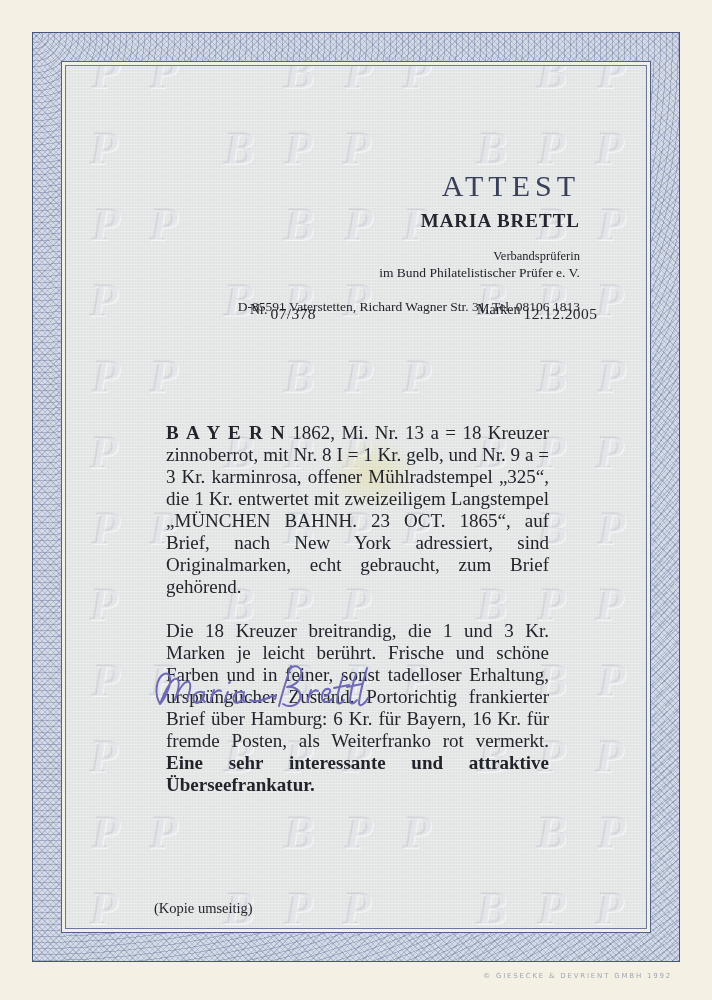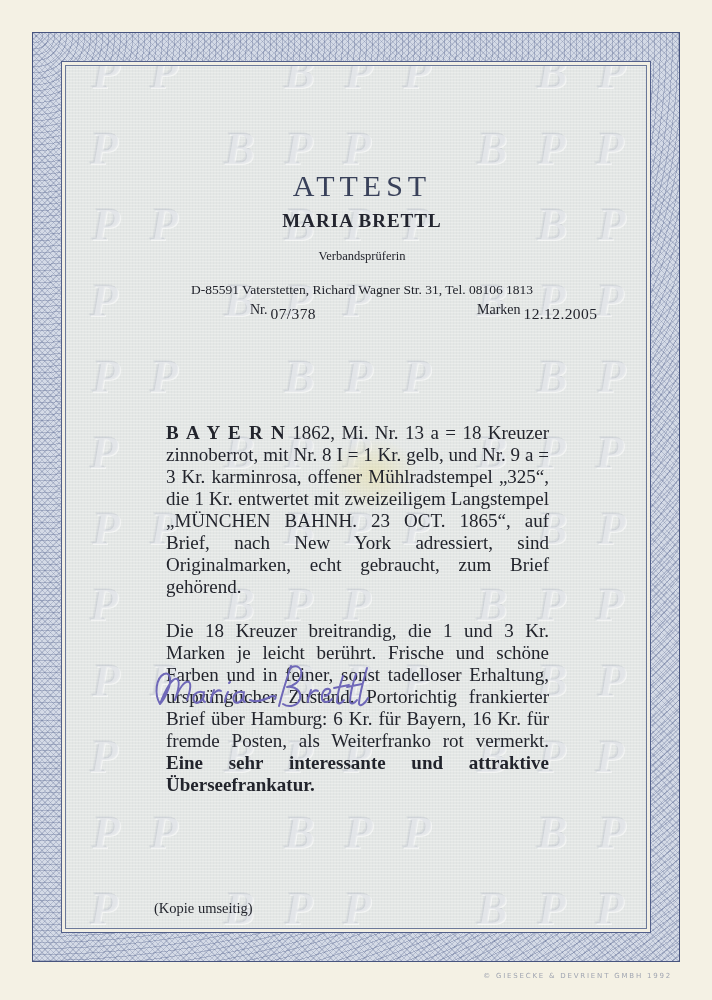--- a/index.html
+++ b/index.html
@@ -41,21 +41,21 @@
   }
   .stain{
     position:absolute; left:262px; top:372px; width:90px; height:72px;
     background:radial-gradient(closest-side, rgba(228,213,120,.34), rgba(228,213,120,0));
   }
   
   .content{
     position:absolute; inset:66px 66px 72px 66px;
     color:#22242c;
   }
-  .header{position:absolute; top:37px; left:12px; right:0; text-align:center;}
+  .header{position:absolute; top:37px; left:12px; right:0; text-align:right;}
   .title{font-size:30px; letter-spacing:5px; color:#39415a;}
   .name{margin-top:7px; font-size:19px; font-weight:bold; letter-spacing:1px; color:#23252f;}
   .role{margin-top:17px; font-size:12.5px;}
   .org{margin-top:1px; font-size:13.5px;}
   .addr{margin-top:18px; font-size:13.5px;}
   .meta{position:absolute; top:170px; left:0; right:0; height:22px;}
   .meta-nr{position:absolute; left:118px;}
   .meta-datum{position:absolute; left:345px;}
   .meta-label{font-size:14px; vertical-align:5px; margin-right:3px;}
   .meta-value{font-size:15.5px; letter-spacing:.4px;}
@@ -102,20 +102,21 @@
         <div class="wm-row" style="top: 816px; left: -95px;">BPP BPP BPP BPP BPP BPP </div>
       </div>
     <div class="stain"></div>
 
     <div class="content">
 
       <div class="header">
         <div class="title">ATTEST</div>
         <div class="name">MARIA BRETTL</div>
         <div class="role">Verbandsprüferin</div>
+        <div class="org">im Bund Philatelistischer Prüfer e. V.</div>
         <div class="addr">D-85591 Vaterstetten, Richard Wagner Str. 31, Tel. 08106 1813</div>
       </div>
 
       <div class="meta">
         <span class="meta-nr">
           <span class="meta-label">Nr.</span><span class="meta-value">07/378</span>
         </span>
         <span class="meta-datum">
           <span class="meta-label">Marken</span><span class="meta-value">12.12.2005</span>
         </span>

